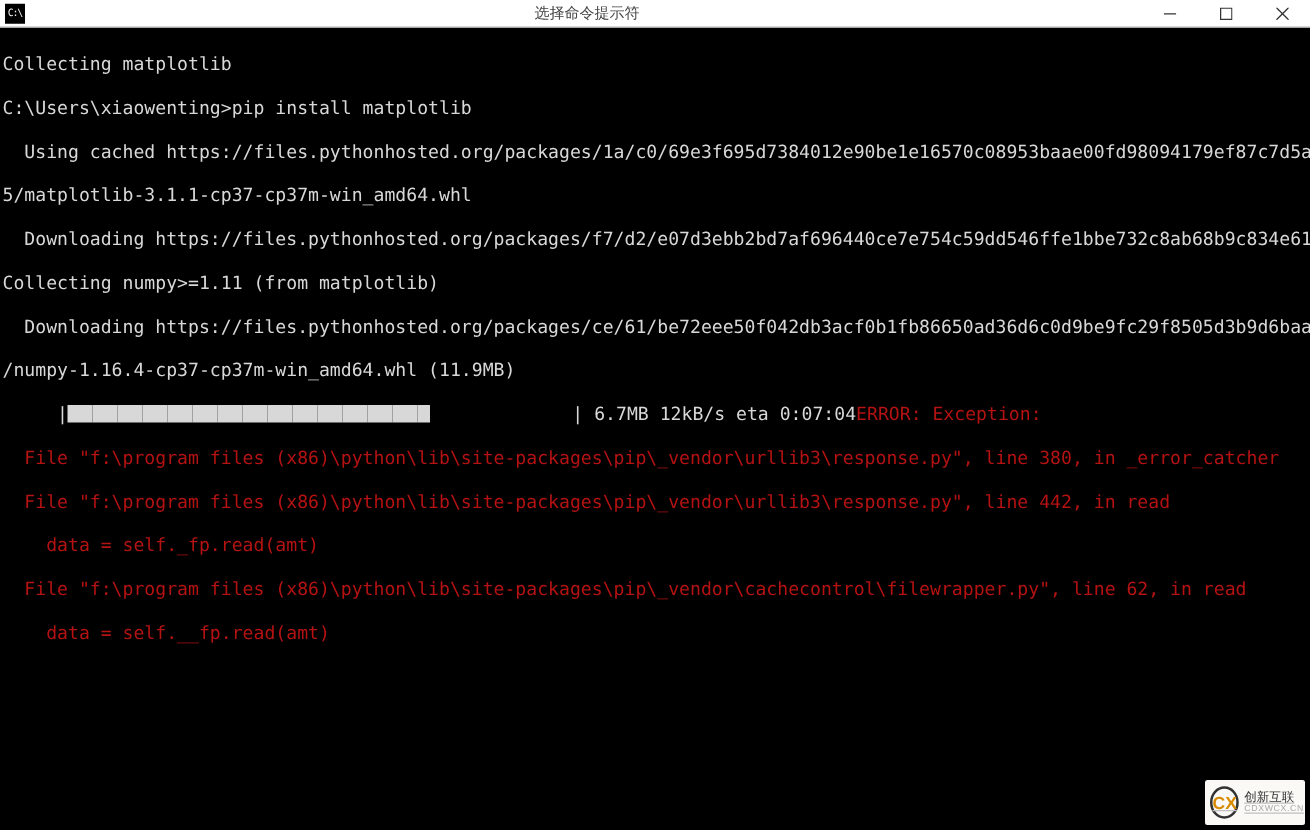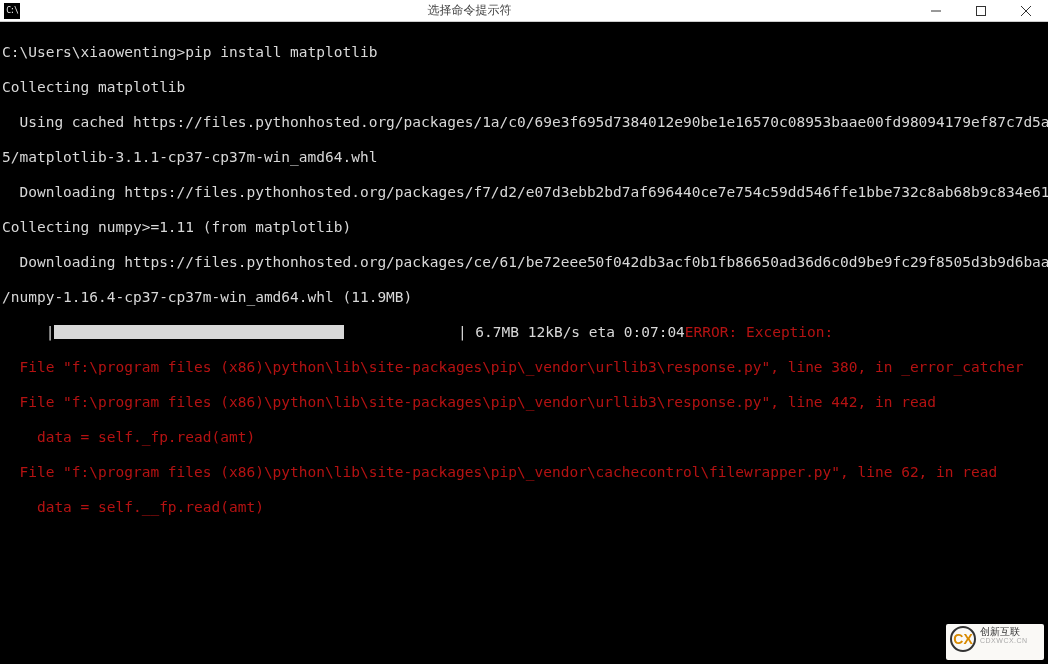--- a/index.html
+++ b/index.html
@@ -45,26 +45,27 @@
   }
   .line { white-space: pre; }
   .white { color: #d8d8d8; }
   .red { color: #b51212; }
   .bar-block { display: inline-block; width: 10px; height: 14px; background: #d8d8d8; vertical-align: -2px; margin-right:0px; }
 
   .watermark {
     position: absolute;
     right: 4px;
     bottom: 4px;
-    width: 98px; height: 36px;
+    width: 80px; height: 36px;
     background: #faf9f6;
     border-radius: 2px;
-    display: flex; 
+    display: flex; align-items: center;
     padding: 2px 4px;
     gap: 4px;
+    text-decoration: underline;
   }
   .watermark .logo {
     width: 26px; height: 26px;
     border: 2px solid #333; border-radius: 50%;
     display: flex; align-items: center; justify-content: center;
     font-weight: bold; color: #d88a00; font-size: 14px;
     font-family: sans-serif;
   }
   .watermark .txt { font-size: 10px; color: #333; font-family: "Microsoft YaHei", sans-serif; line-height: 1.1; }
   .watermark .txt .sub { font-size: 7px; color: #aaa; letter-spacing: 0.5px; }
@@ -91,22 +92,22 @@
     <div class="win-btn">
         <svg viewBox="0 0 10 10">
           <line x1="0" y1="0" x2="10" y2="10"></line>
           <line x1="10" y1="0" x2="0" y2="10"></line>
         </svg>
       </div>
   </div>
 </div>
 
 <div class="terminal">
+<div class="line white">Collecting matplotlib</div>
 <div class="line white"><span>C:\Users\xiaowenting&gt;</span><span>pip install matplotlib</span></div>
-<div class="line white">Collecting matplotlib</div>
 <div class="line white">  Using cached https://files.pythonhosted.org/packages/1a/c0/69e3f695d7384012e90be1e16570c08953baae00fd98094179ef87c7d5a</div>
 <div class="line white">5/matplotlib-3.1.1-cp37-cp37m-win_amd64.whl</div>
 <div class="line white">  Downloading https://files.pythonhosted.org/packages/f7/d2/e07d3ebb2bd7af696440ce7e754c59dd546ffe1bbe732c8ab68b9c834e61</div>
 <div class="line white">Collecting numpy&gt;=1.11 (from matplotlib)</div>
 <div class="line white">  Downloading https://files.pythonhosted.org/packages/ce/61/be72eee50f042db3acf0b1fb86650ad36d6c0d9be9fc29f8505d3b9d6baa</div>
 <div class="line white">/numpy-1.16.4-cp37-cp37m-win_amd64.whl (11.9MB)</div>
 <div class="line"><span class="white">     |</span><span class="bar-block"></span><span class="bar-block"></span><span class="bar-block"></span><span class="bar-block"></span><span class="bar-block"></span><span class="bar-block"></span><span class="bar-block"></span><span class="bar-block"></span><span class="bar-block"></span><span class="bar-block"></span><span class="bar-block"></span><span class="bar-block"></span><span class="bar-block"></span><span class="bar-block"></span><span class="bar-block"></span><span class="bar-block"></span><span class="bar-block"></span><span class="bar-block"></span><span class="bar-block"></span><span class="bar-block"></span><span class="bar-block"></span><span class="bar-block"></span><span class="bar-block"></span><span class="bar-block"></span><span class="bar-block"></span><span class="bar-block"></span><span class="bar-block"></span><span class="bar-block"></span><span class="bar-block"></span><span class="white">             | 6.7MB 12kB/s eta 0:07:04</span><span class="red">ERROR: Exception:</span></div>
 <div class="line red">  File "f:\program files (x86)\python\lib\site-packages\pip\_vendor\urllib3\response.py", line 380, in _error_catcher</div>
 <div class="line red">  File "f:\program files (x86)\python\lib\site-packages\pip\_vendor\urllib3\response.py", line 442, in read</div>
 <div class="line red">    data = self._fp.read(amt)</div>

